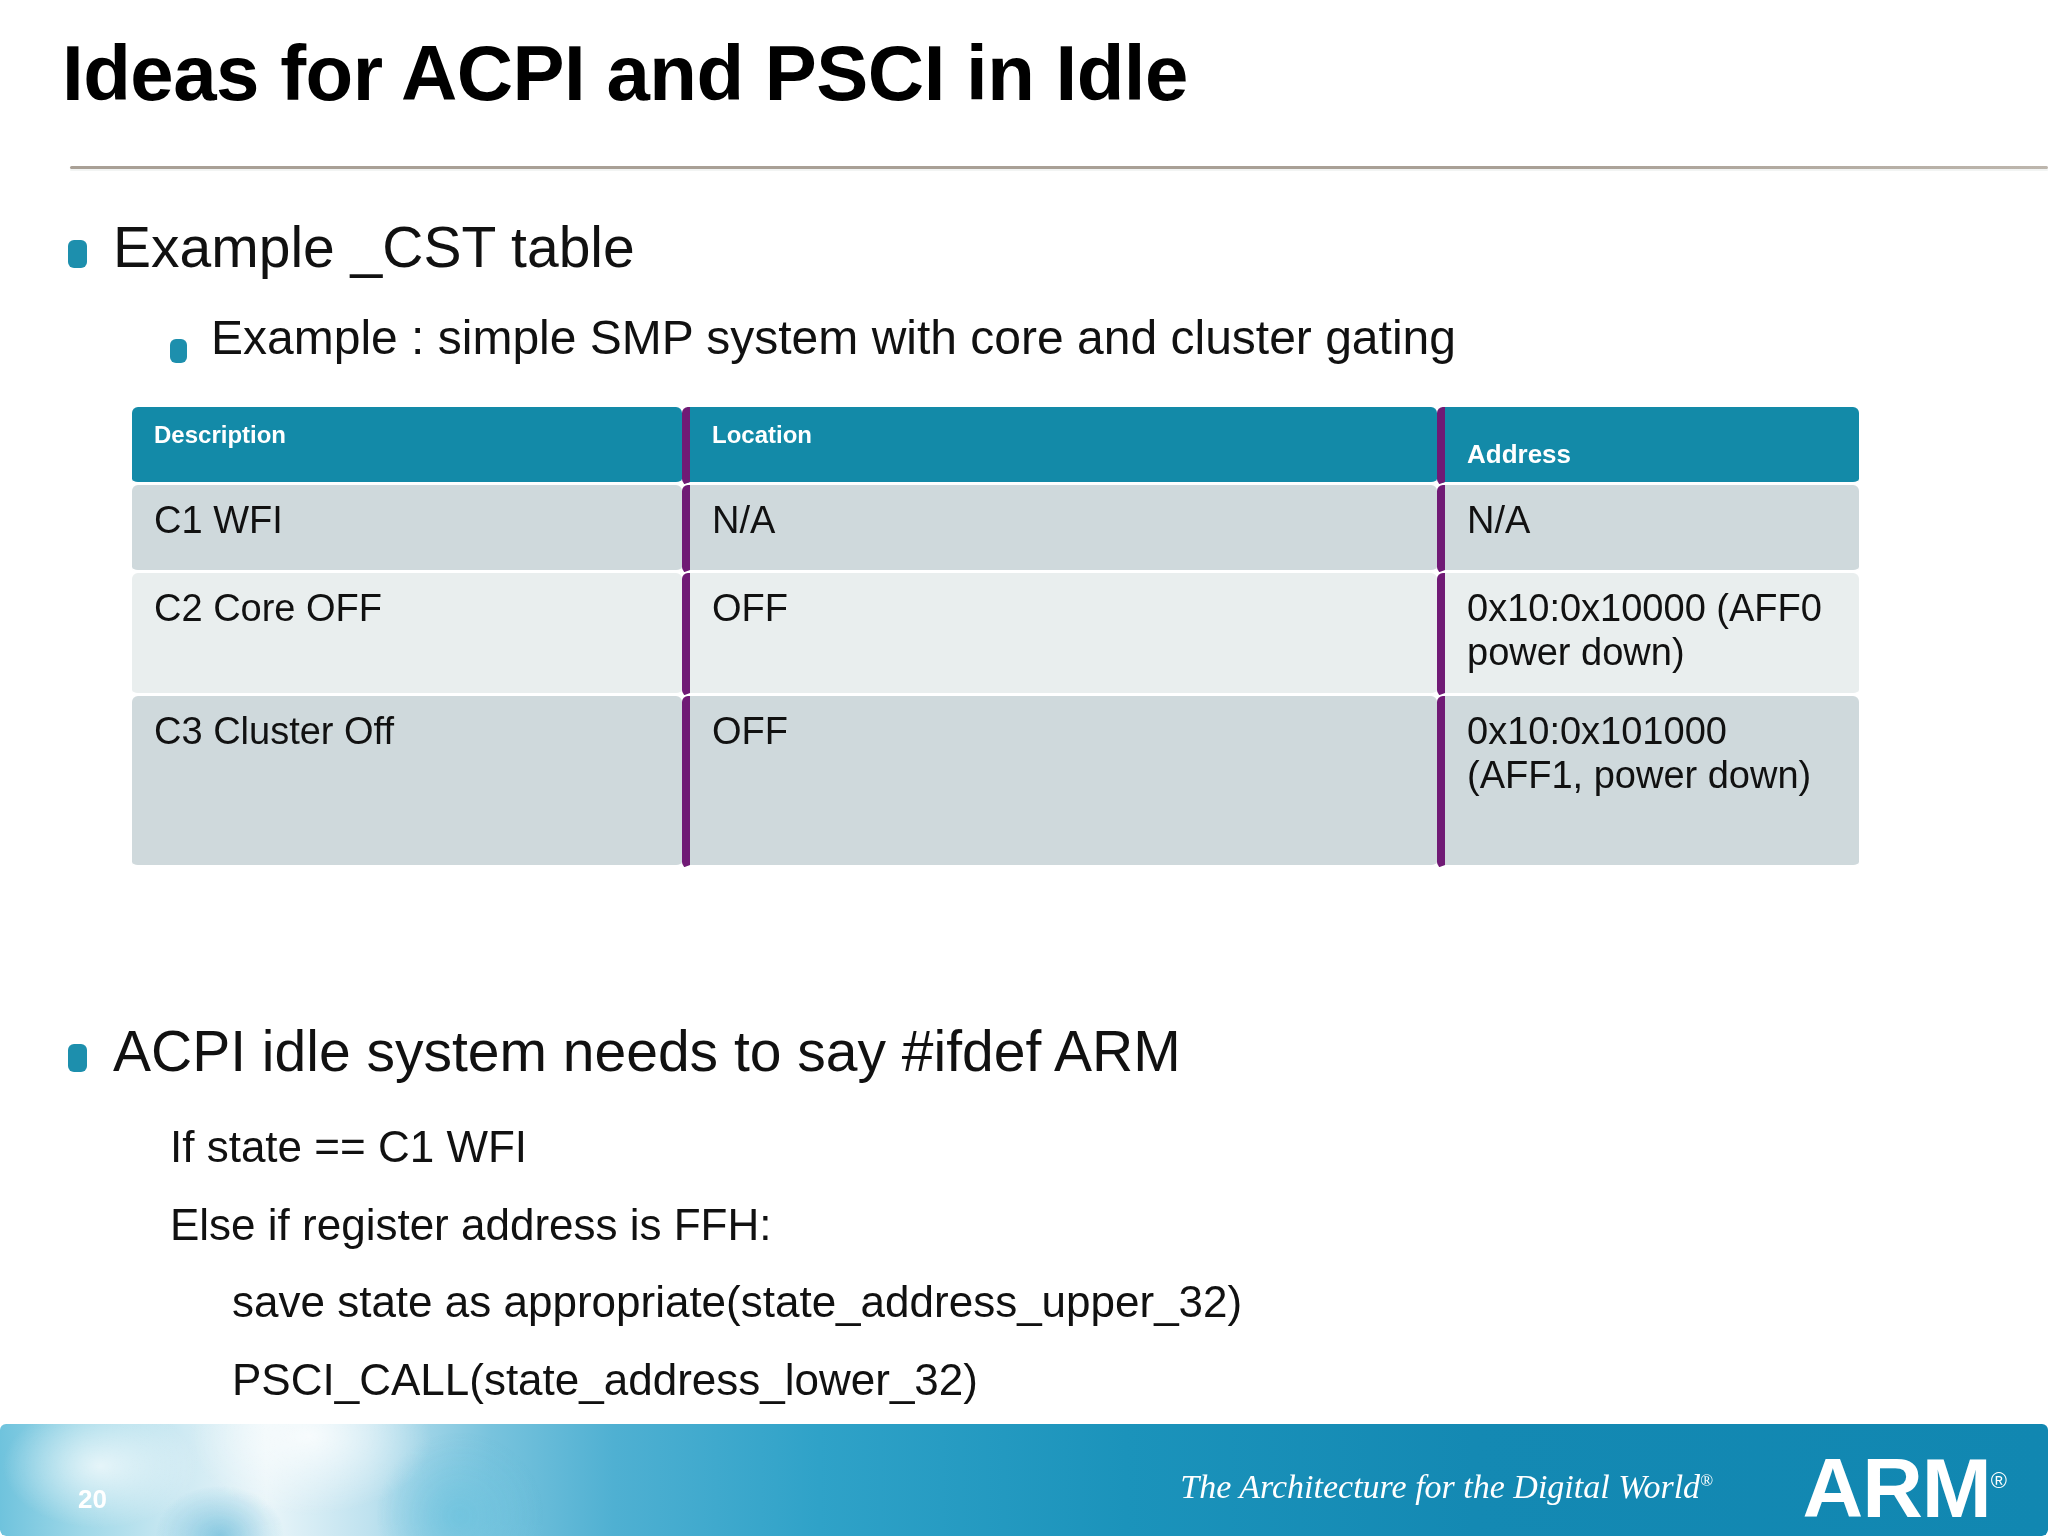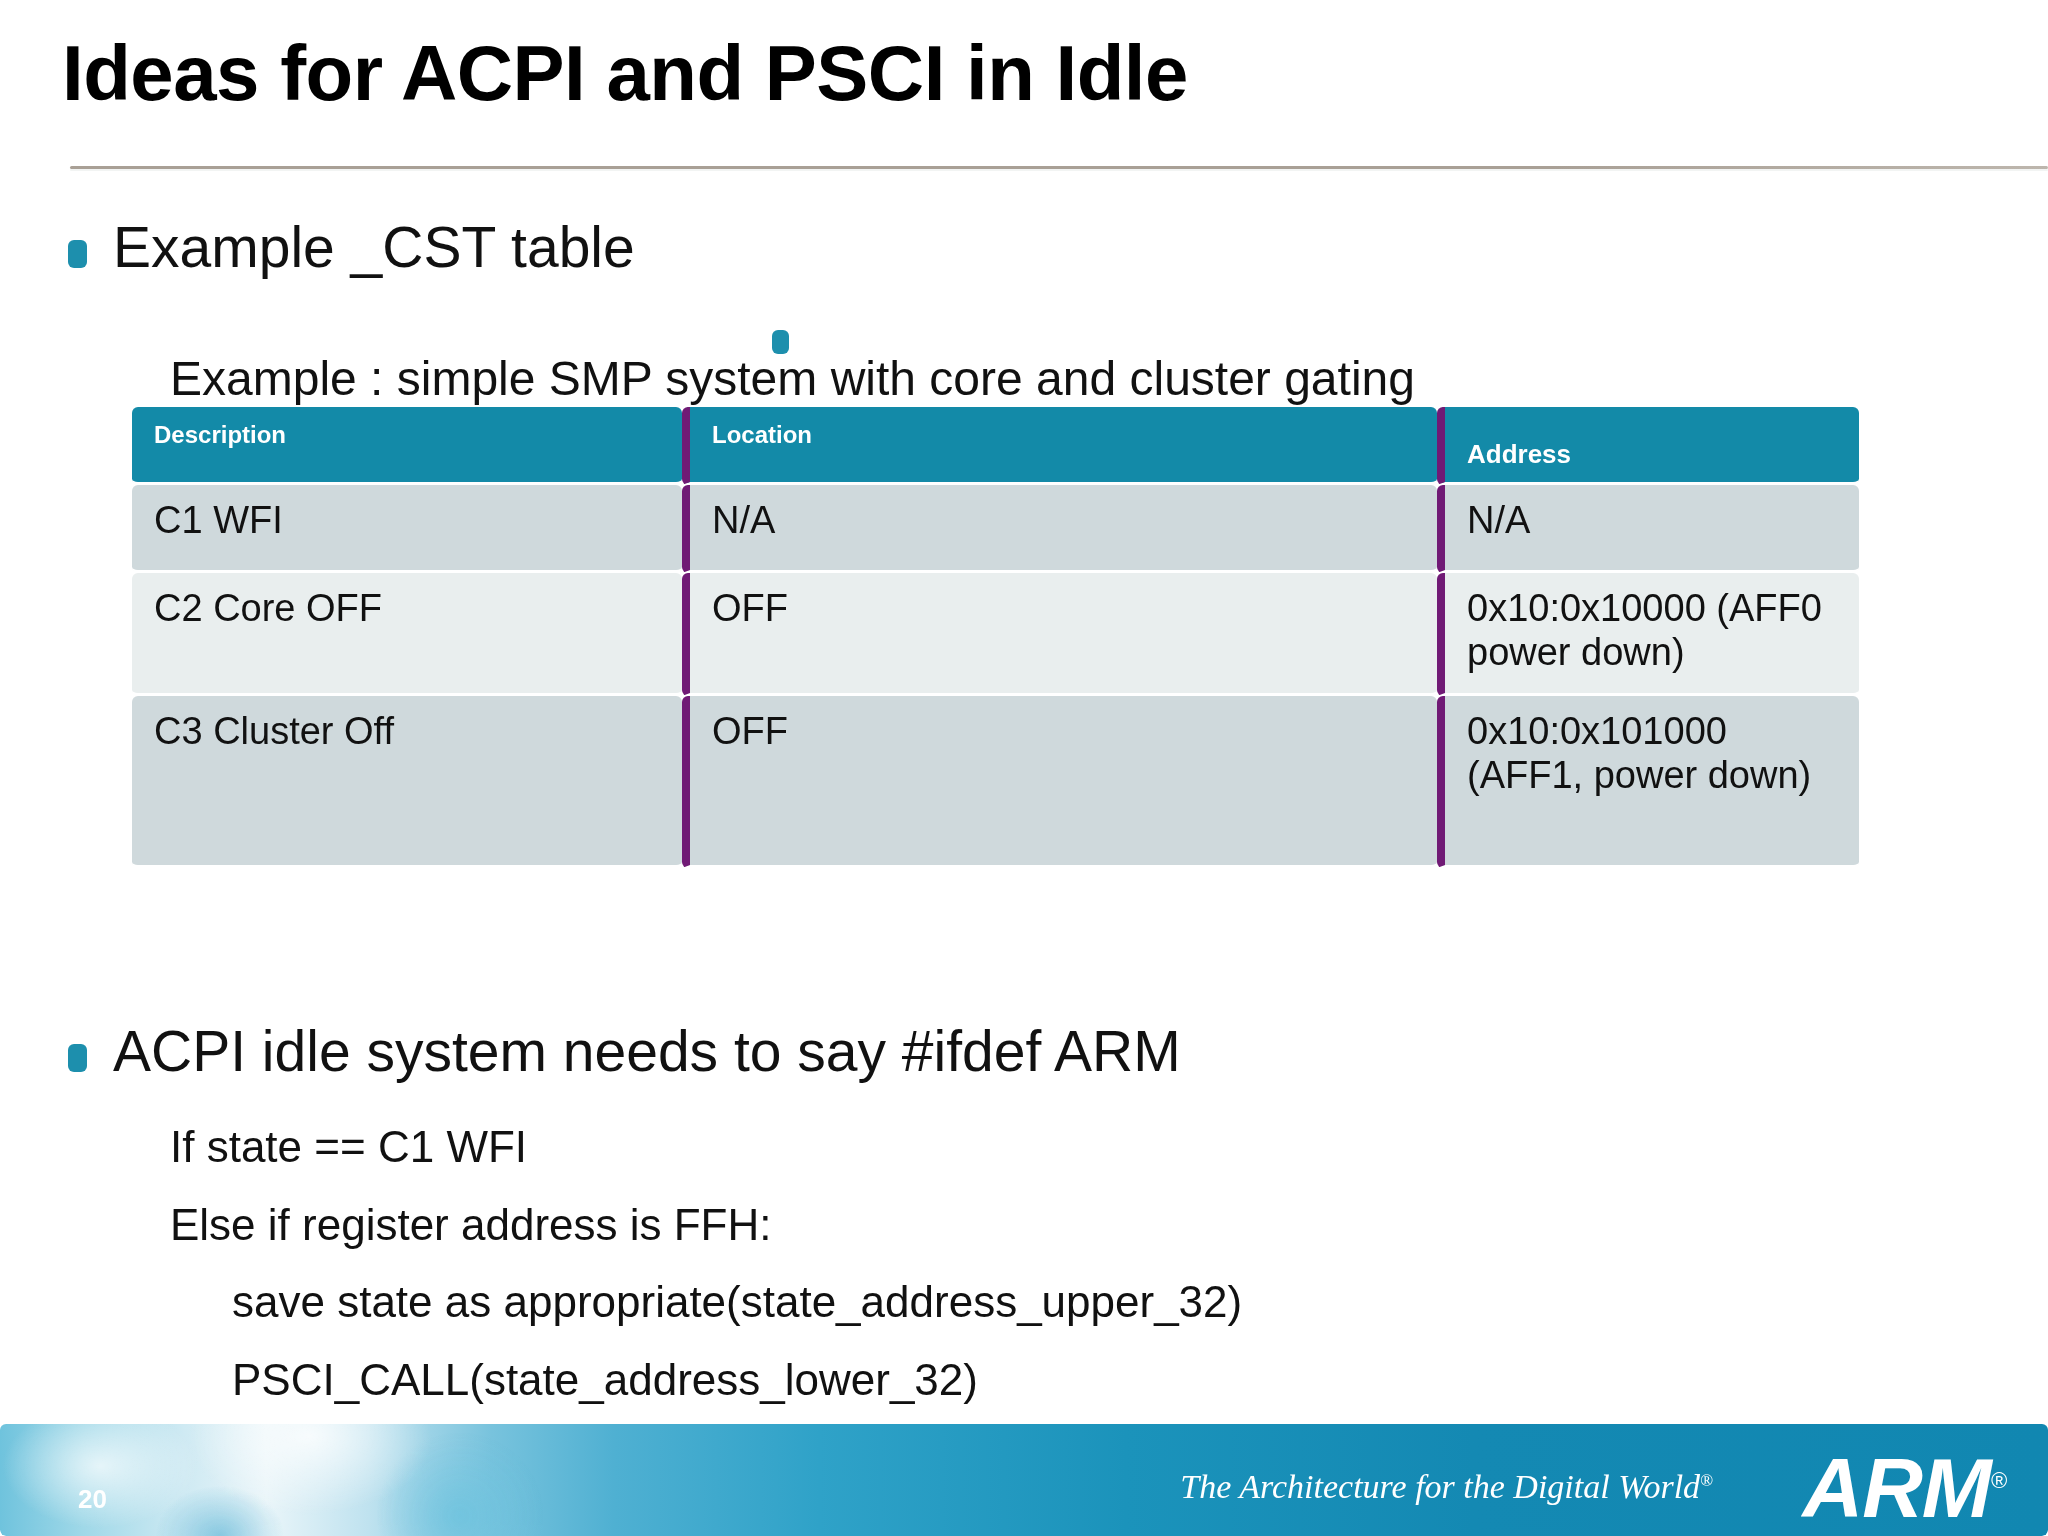--- a/index.html
+++ b/index.html
@@ -72,23 +72,22 @@
   }
   .bullet-l1 .txt {
     font-size: 57px;
     color: #111111;
     line-height: 1.05;
   }
 
   .bullet-l2 {
     position: absolute;
     display: flex;
-    align-items: center;
-    white-space: nowrap;
-    flex-direction: column;
+    align-items: flex-end;
+    white-space: nowrap;
   }
   .bullet-l2 .sq {
     width: 17px;
     height: 24px;
     background: #1d8fad;
     margin-right: 24px;
     margin-top: 17px;
     flex: none;
   }
   .bullet-l2 .txt {
@@ -223,21 +222,20 @@
   .footer-logo {
     position: absolute;
     right: 42px;
     top: 22px;
     font-size: 84px;
     font-weight: bold;
     color: #ffffff;
     letter-spacing: -1px;
     line-height: 1;
     white-space: nowrap;
-    font-style: italic;
   }
   .footer-logo .reg {
     font-size: 22px;
     vertical-align: super;
     font-weight: normal;
   }
 </style>
 </head>
 <body>
 

